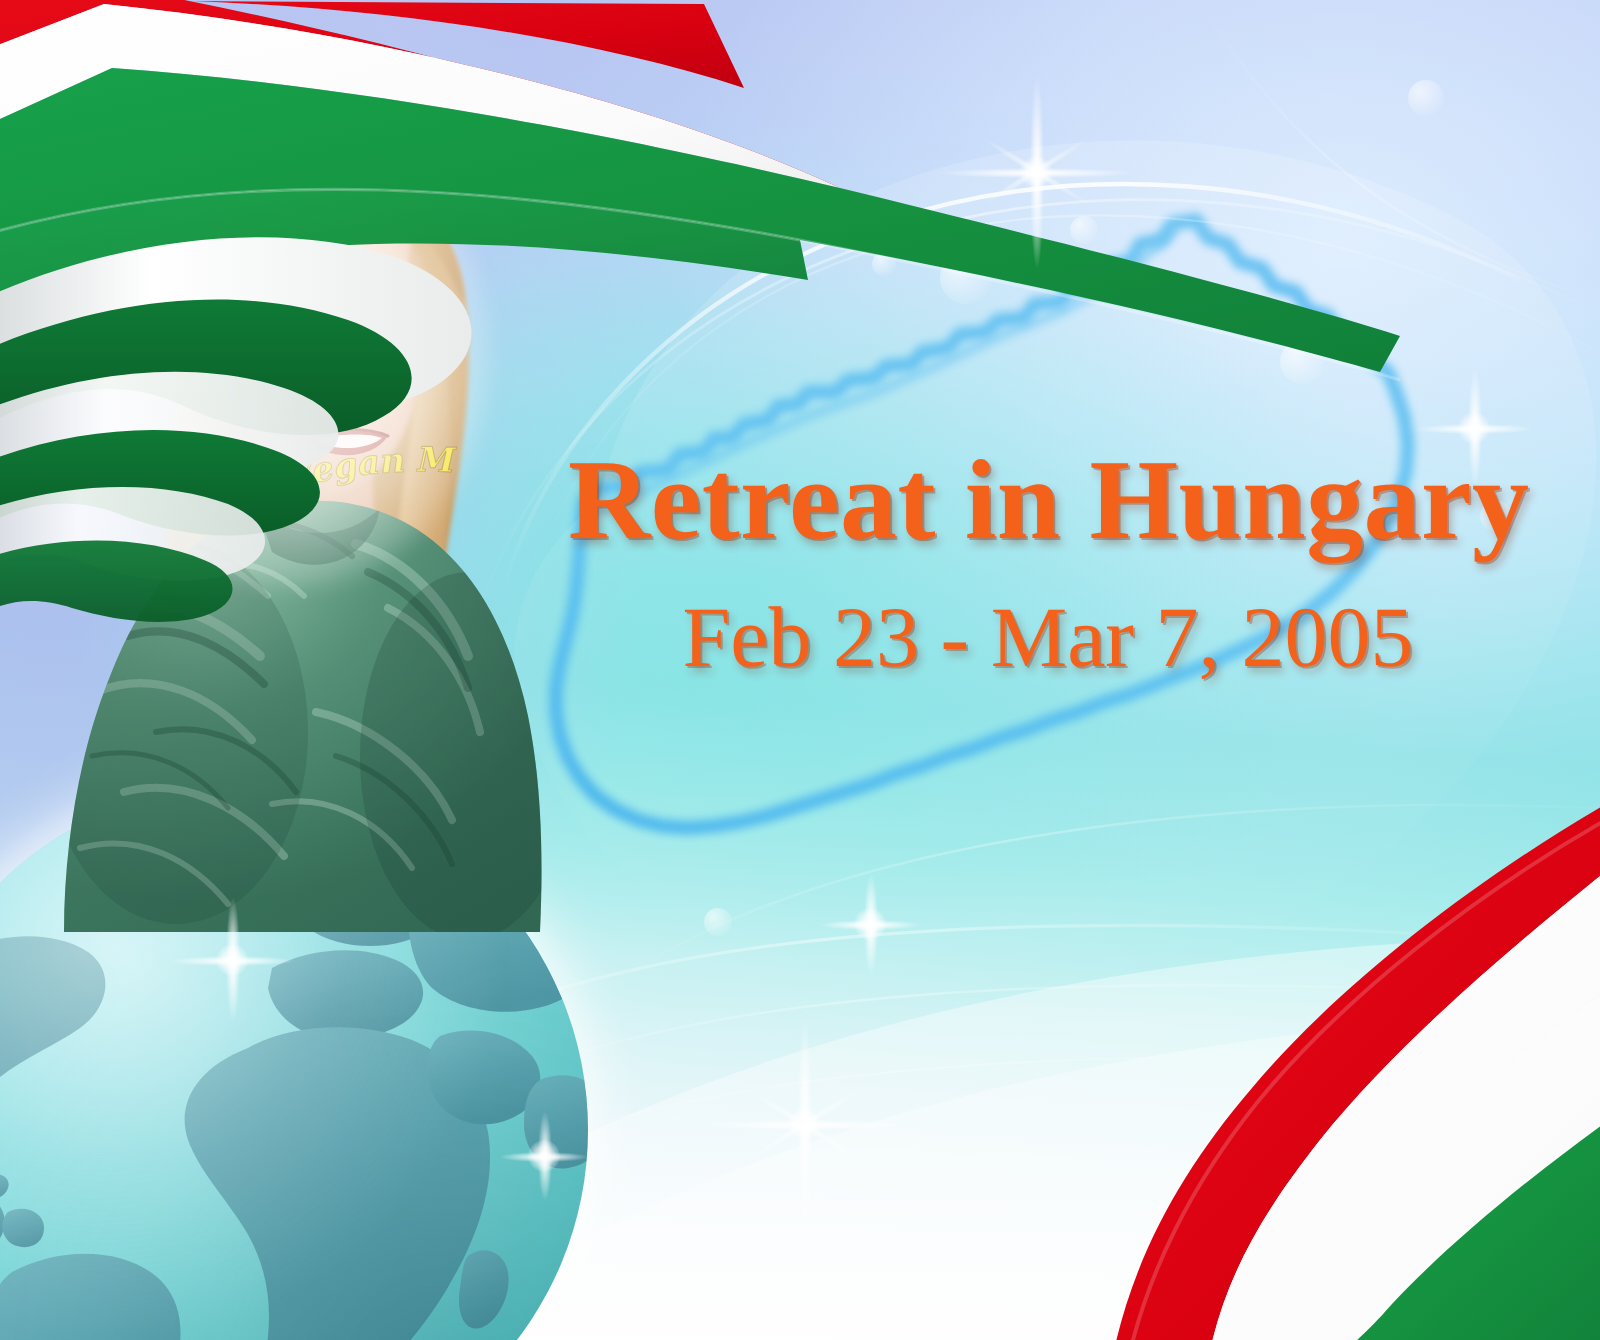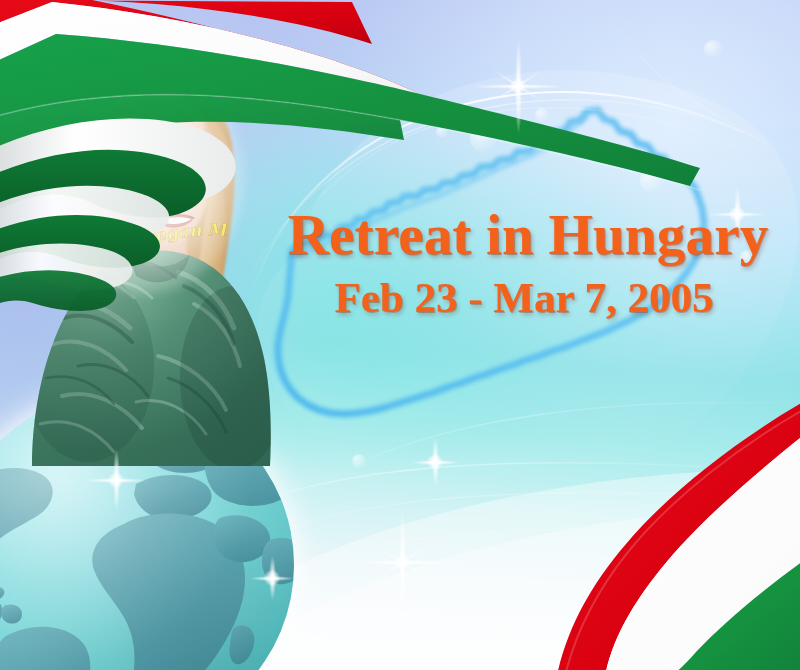--- a/index.html
+++ b/index.html
@@ -217,26 +217,25 @@
     font-family: "Liberation Serif", "DejaVu Serif", serif;
     font-weight: bold;
     font-size: 57px;
     line-height: 1.02;
     color: #f4611a;
     letter-spacing: 0.2px;
     text-shadow:
       1px 1px 0 rgba(150,40,0,0.34),
       2px 3px 4px rgba(120,30,0,0.30);
     white-space: nowrap;
-    margin: 0;
-    text-align: center;
+    margin: 16px;
   }
   .subline {
     font-family: "Liberation Serif", "DejaVu Serif", serif;
-    font-weight: bold;
+    font-weight: normal;
     font-size: 43px;
     line-height: 1.1;
     color: #f4611a;
     text-shadow:
       1px 1px 0 rgba(150,40,0,0.32),
       2px 3px 4px rgba(120,30,0,0.28);
     white-space: nowrap;
     margin: 10px 0 0 0;
     text-align: center;
     padding-right: 8px;

